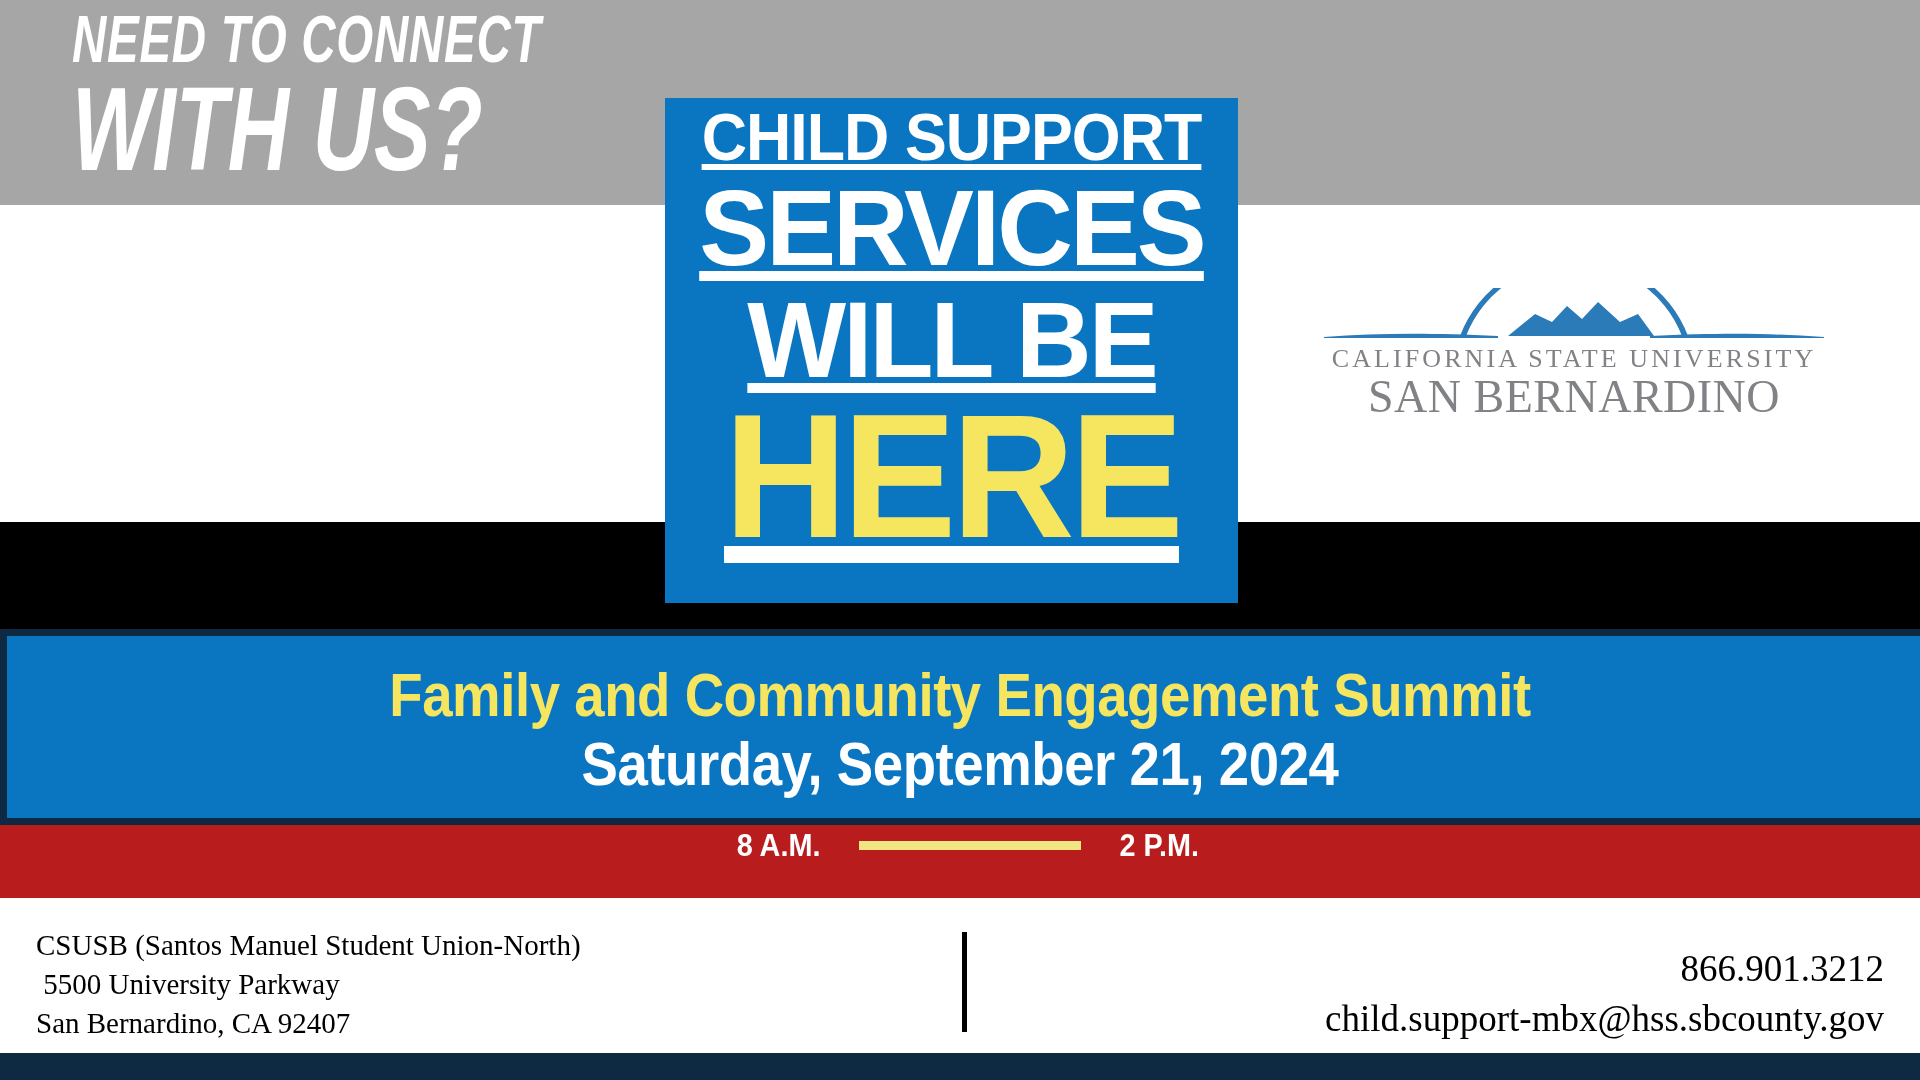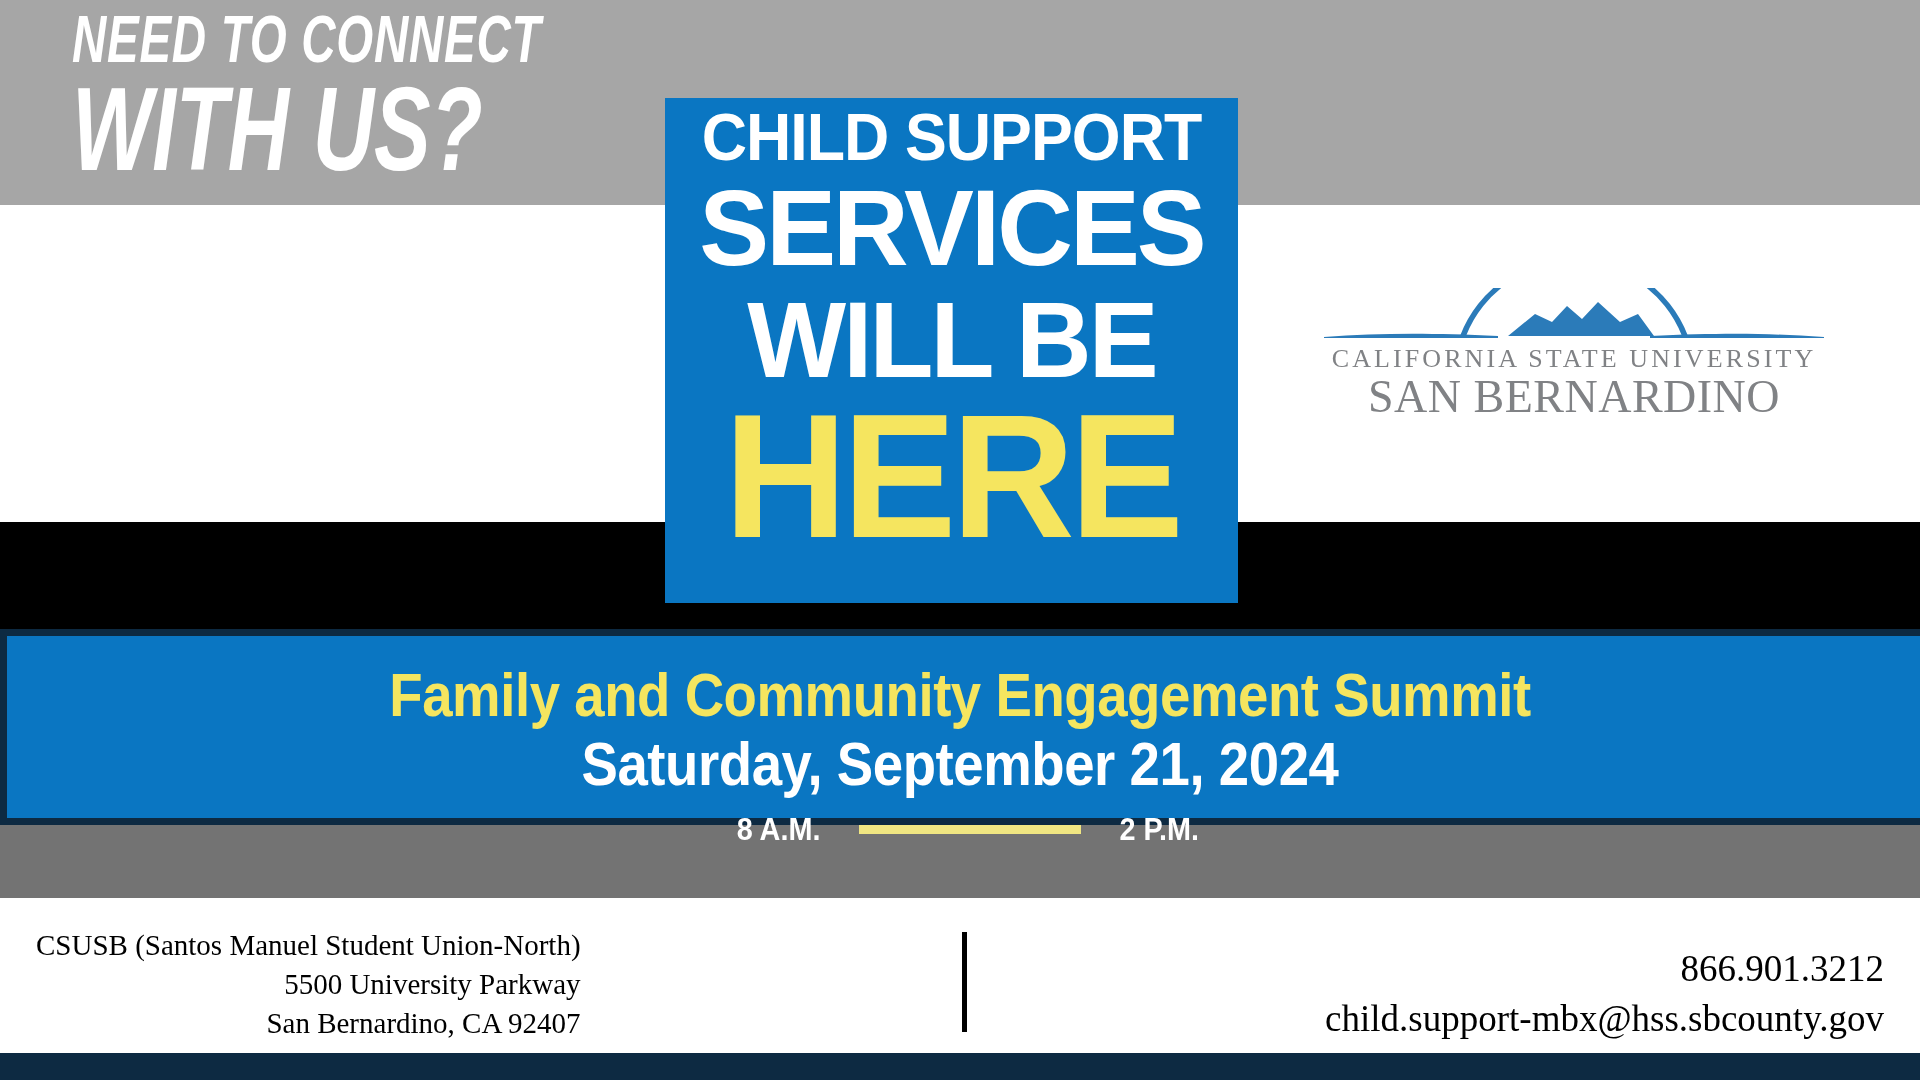--- a/index.html
+++ b/index.html
@@ -8,21 +8,21 @@
     background: #ffffff;
   }
   body {
     font-family: "Liberation Sans", sans-serif;
   }
   .flyer {
     position: relative;
     width: 1920px;
     height: 1080px;
     overflow: hidden;
-    background: #737373;
+    background: #b91c1c;
   }
 
   
   .band {
     position: absolute;
     left: 0;
     width: 1920px;
   }
   .band-gray  { top: 0;    height: 205px; background: #a6a6a6; }
   .band-white { top: 205px; height: 317px; background: #ffffff; }
@@ -77,20 +77,21 @@
   }
   .hero-text {
     position: absolute;
     left: 665px;
     top: 98px;
     width: 573px;
     text-align: center;
     color: #ffffff;
     font-weight: bold;
     line-height: 1;
+    text-decoration: underline;
   }
   .hero-text .h1 {
     display: block;
     font-size: 66px;
     letter-spacing: -1px;
     padding-top: 6px;
     transform: scaleX(0.95);
   }
   .hero-text .h2 {
     display: block;
@@ -157,21 +158,21 @@
     color: #ffffff;
     letter-spacing: -0.5px;
     line-height: 1.12;
     margin-top: 2px;
     transform: scaleX(0.88);
   }
   .event-time {
     display: flex;
     align-items: center;
     justify-content: center;
-    margin-top: 12px;
+    margin-top: 28px;
     gap: 34px;
     padding-left: 15px;
   }
   .event-time .t-label {
     font-size: 32px;
     font-weight: bold;
     color: #ffffff;
     letter-spacing: 0px;
     transform: scaleX(0.9);
   }
@@ -183,21 +184,21 @@
 
   
   .contact-left {
     position: absolute;
     left: 36px;
     top: 926px;
     font-family: "Liberation Serif", serif;
     font-size: 29px;
     color: #000000;
     line-height: 1.34;
-    text-align: right;
+    text-align: left;
     white-space: pre;
   }
   .contact-right {
     position: absolute;
     right: 36px;
     top: 944px;
     font-family: "Liberation Serif", serif;
     font-size: 37px;
     color: #000000;
     line-height: 1.34;

